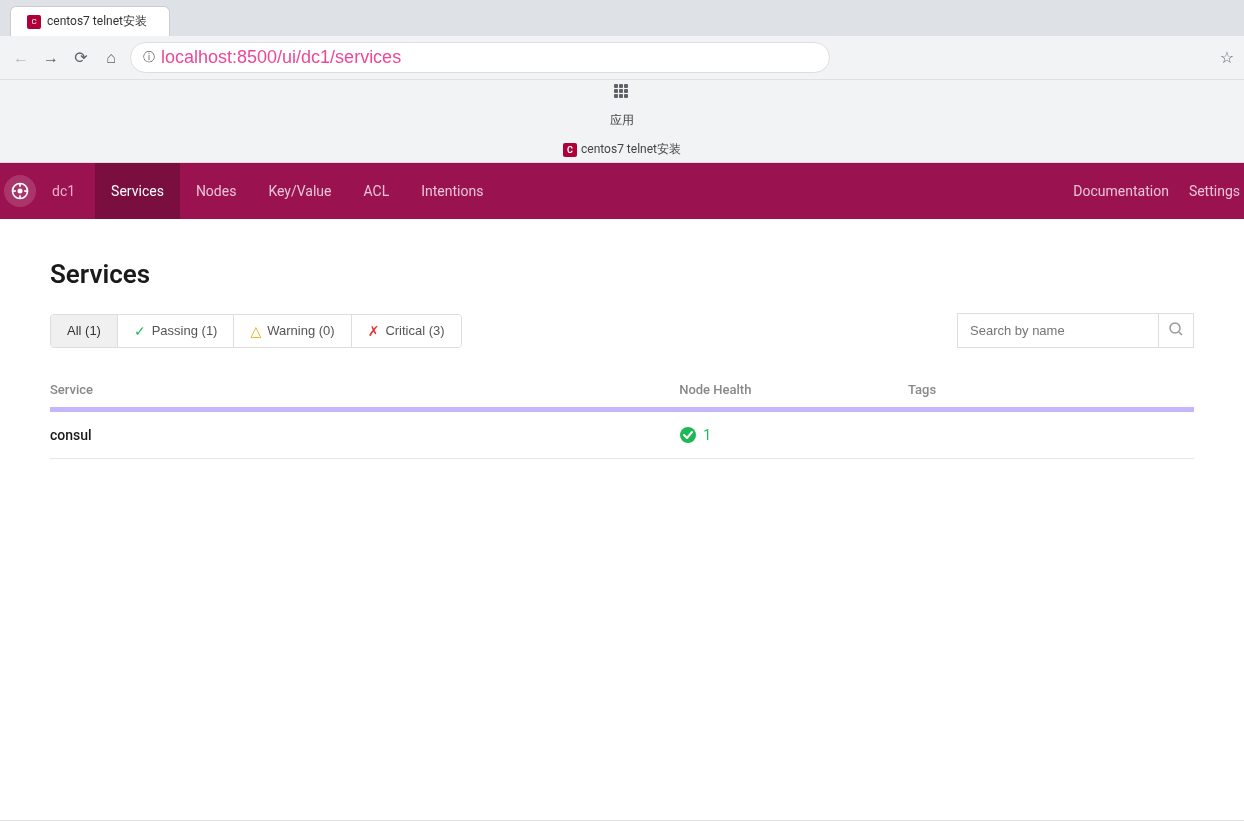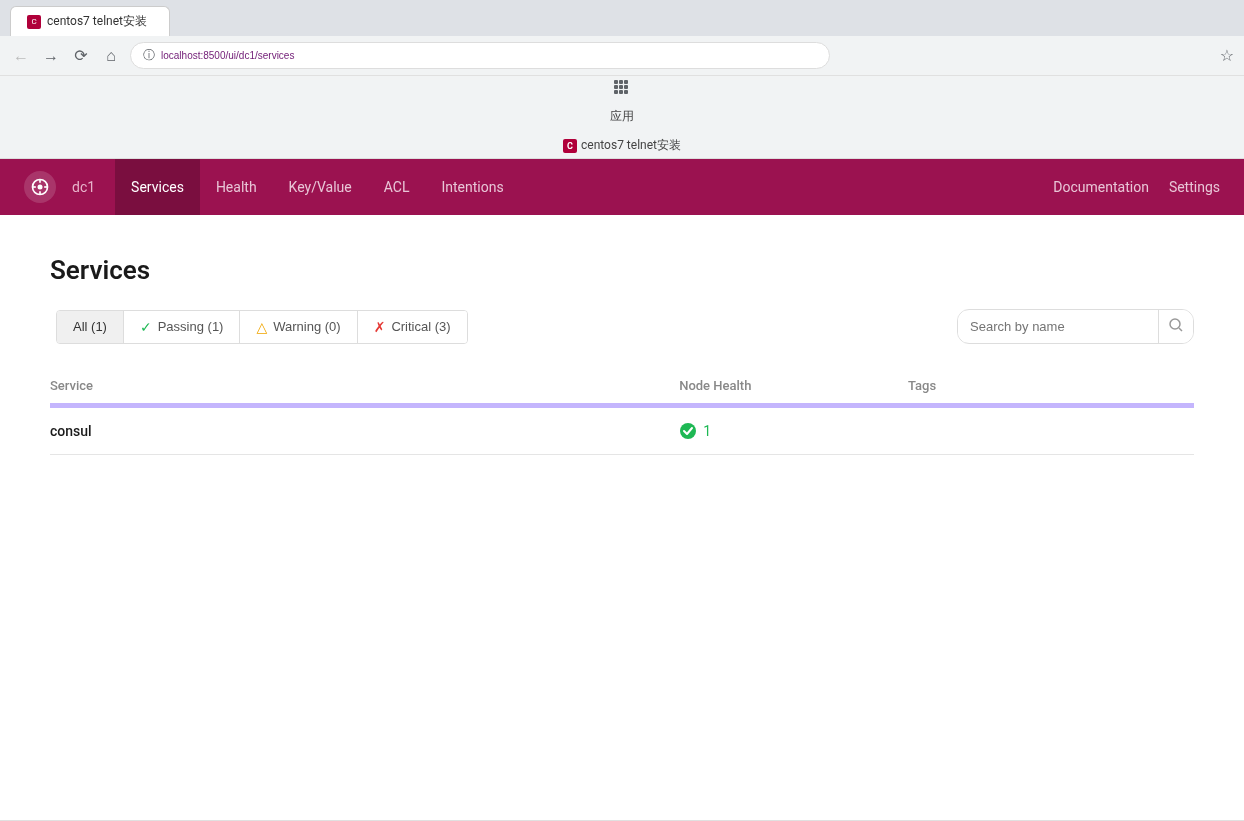--- a/index.html
+++ b/index.html
@@ -4,60 +4,60 @@
   <style>
     * { box-sizing: border-box; margin: 0; padding: 0; }
     body { font-family: -apple-system, BlinkMacSystemFont, 'Segoe UI', Roboto, sans-serif; font-size: 14px; background: #fff; }
 
     
     .browser-chrome { background: #f1f3f4; border-bottom: 1px solid #ddd; }
     .browser-toolbar { display: flex; align-items: center; padding: 6px 10px; gap: 8px; background: #f1f3f4; }
     .browser-nav-btn { width: 22px; height: 22px; border: none; background: none; cursor: pointer; color: #5f6368; font-size: 16px; display: flex; align-items: center; justify-content: center; border-radius: 50%; }
     .browser-nav-btn.disabled { color: #bbb; cursor: default; }
     .browser-address-bar { flex: 1; display: flex; align-items: center; background: #fff; border: 1px solid #ddd; border-radius: 20px; padding: 4px 12px; gap: 6px; max-width: 700px; }
-    .browser-address-bar input { border: none; outline: none; flex: 1; font-size: 10px; color: #701a75; background: transparent; }
+    .browser-address-bar input { border: none; outline: none; flex: 1; font-size: 18px; color: #ec4899; background: transparent; }
     .browser-address-icon { color: #5f6368; font-size: 12px; }
     .browser-star { color: #5f6368; font-size: 16px; margin-left: auto; }
     .browser-bookmarks { display: flex; align-items: center; padding: 4px 10px; gap: 12px; font-size: 12px; color: #444; border-top: 1px solid #e0e0e0; flex-direction: column; }
     .bookmark-item { display: flex; align-items: center; gap: 4px; cursor: pointer; }
     .bookmark-icon-apps { width: 16px; height: 16px; display: grid; grid-template-columns: repeat(3, 4px); grid-template-rows: repeat(3, 4px); gap: 1px; }
     .bookmark-icon-apps span { background: #5f6368; border-radius: 1px; }
     .bookmark-favicon { width: 14px; height: 14px; background: #b0003a; border-radius: 2px; display: flex; align-items: center; justify-content: center; color: white; font-size: 9px; font-weight: bold; }
 
     
     .browser-tabs { display: flex; align-items: flex-end; padding: 6px 10px 0; background: #dee1e6; gap: 2px; }
     .browser-tab { background: #fff; padding: 6px 16px; border-radius: 6px 6px 0 0; font-size: 12px; color: #333; display: flex; align-items: center; gap: 6px; min-width: 160px; border: 1px solid #ccc; border-bottom: none; }
     .tab-favicon { width: 14px; height: 14px; background: #b0003a; border-radius: 2px; display: flex; align-items: center; justify-content: center; color: white; font-size: 8px; }
 
     
-    .consul-nav { background: #9b1250; display: flex; align-items: center; padding: 0 24px; height: 56px; }
+    .consul-nav { background: #9b1250; display: flex; align-items: center; padding: 0 4px; height: 56px; }
     .consul-logo { width: 32px; height: 32px; border-radius: 50%; background: rgba(255,255,255,0.15); display: flex; align-items: center; justify-content: center; margin-right: 16px; }
     .consul-logo svg { width: 20px; height: 20px; }
     .dc-label { color: #e8b4cb; font-size: 14px; margin-right: 20px; }
     .nav-items { display: flex; align-items: center; gap: 0; }
     .nav-item { color: #e8c5d6; padding: 0 16px; height: 56px; display: flex; align-items: center; font-size: 14px; cursor: pointer; text-decoration: none; }
     .nav-item.active { background: #7a0e3f; color: #fff; }
     .nav-right { margin-left: auto; display: flex; gap: 20px; }
     .nav-right a { color: #e8c5d6; font-size: 14px; text-decoration: none; cursor: pointer; }
 
     
     .main-content { padding: 40px 50px; }
     .page-title { font-size: 26px; font-weight: 600; color: #1a1a1a; margin-bottom: 24px; }
 
     
     .filter-bar { display: flex; align-items: center; justify-content: space-between; margin-bottom: 24px; }
-    .filter-buttons { display: flex; gap: 0; border: 1px solid #ddd; border-radius: 4px; overflow: hidden; margin-left: 6px; }
+    .filter-buttons { display: flex; gap: 0; border: 1px solid #ddd; border-radius: 4px; overflow: hidden; }
     .filter-btn { padding: 8px 16px; background: #fff; border: none; border-right: 1px solid #ddd; cursor: pointer; font-size: 13px; color: #555; display: flex; align-items: center; gap: 6px; white-space: nowrap; }
     .filter-btn:last-child { border-right: none; }
     .filter-btn.active { background: #f0f0f0; color: #333; }
     .filter-icon-pass { color: #1eb854; font-size: 14px; }
     .filter-icon-warn { color: #f0a500; font-size: 14px; }
     .filter-icon-crit { color: #e53935; font-size: 14px; }
 
-    .search-box { display: flex; align-items: center; border: 1px solid #ddd; border-radius: 12px; overflow: hidden; }
+    .search-box { display: flex; align-items: center; border: 1px solid #ddd; border-radius: 0; overflow: hidden; }
     .search-box input { padding: 8px 12px; border: none; outline: none; font-size: 13px; width: 200px; color: #999; }
     .search-btn { padding: 8px 10px; background: #fff; border: none; border-left: 1px solid #ddd; cursor: pointer; color: #999; }
 
     
     .service-table { width: 100%; border-collapse: collapse; }
     .service-table th { text-align: left; padding: 10px 0; font-size: 13px; color: #888; font-weight: 500; border-bottom: 5px solid #c4b5fd; }
     .service-table td { padding: 14px 0; font-size: 14px; border-bottom: 1px solid #e5e5e5; vertical-align: middle; margin-top: 36px; }
     .service-name { color: #1a1a1a; font-weight: 500; font-size: 14px; }
     .health-cell { display: flex; align-items: center; gap: 6px; color: #1eb854; }
     .col-service { width: 55%; }
@@ -122,21 +122,21 @@
       <circle cx="12" cy="12" r="3" fill="white"></circle>
       <line x1="12" y1="3" x2="12" y2="7" stroke="white" stroke-width="2"></line>
       <line x1="12" y1="17" x2="12" y2="21" stroke="white" stroke-width="2"></line>
       <line x1="3" y1="12" x2="7" y2="12" stroke="white" stroke-width="2"></line>
       <line x1="17" y1="12" x2="21" y2="12" stroke="white" stroke-width="2"></line>
     </svg>
   </div>
   <span class="dc-label">dc1</span>
   <div class="nav-items">
     <a class="nav-item active">Services</a>
-    <a class="nav-item">Health</a>
+    <a class="nav-item">Nodes</a>
     <a class="nav-item">Key/Value</a>
     <a class="nav-item">ACL</a>
     <a class="nav-item">Intentions</a>
   </div>
   <div class="nav-right">
     <a>Documentation</a>
     <a>Settings</a>
   </div>
 </nav>
 

